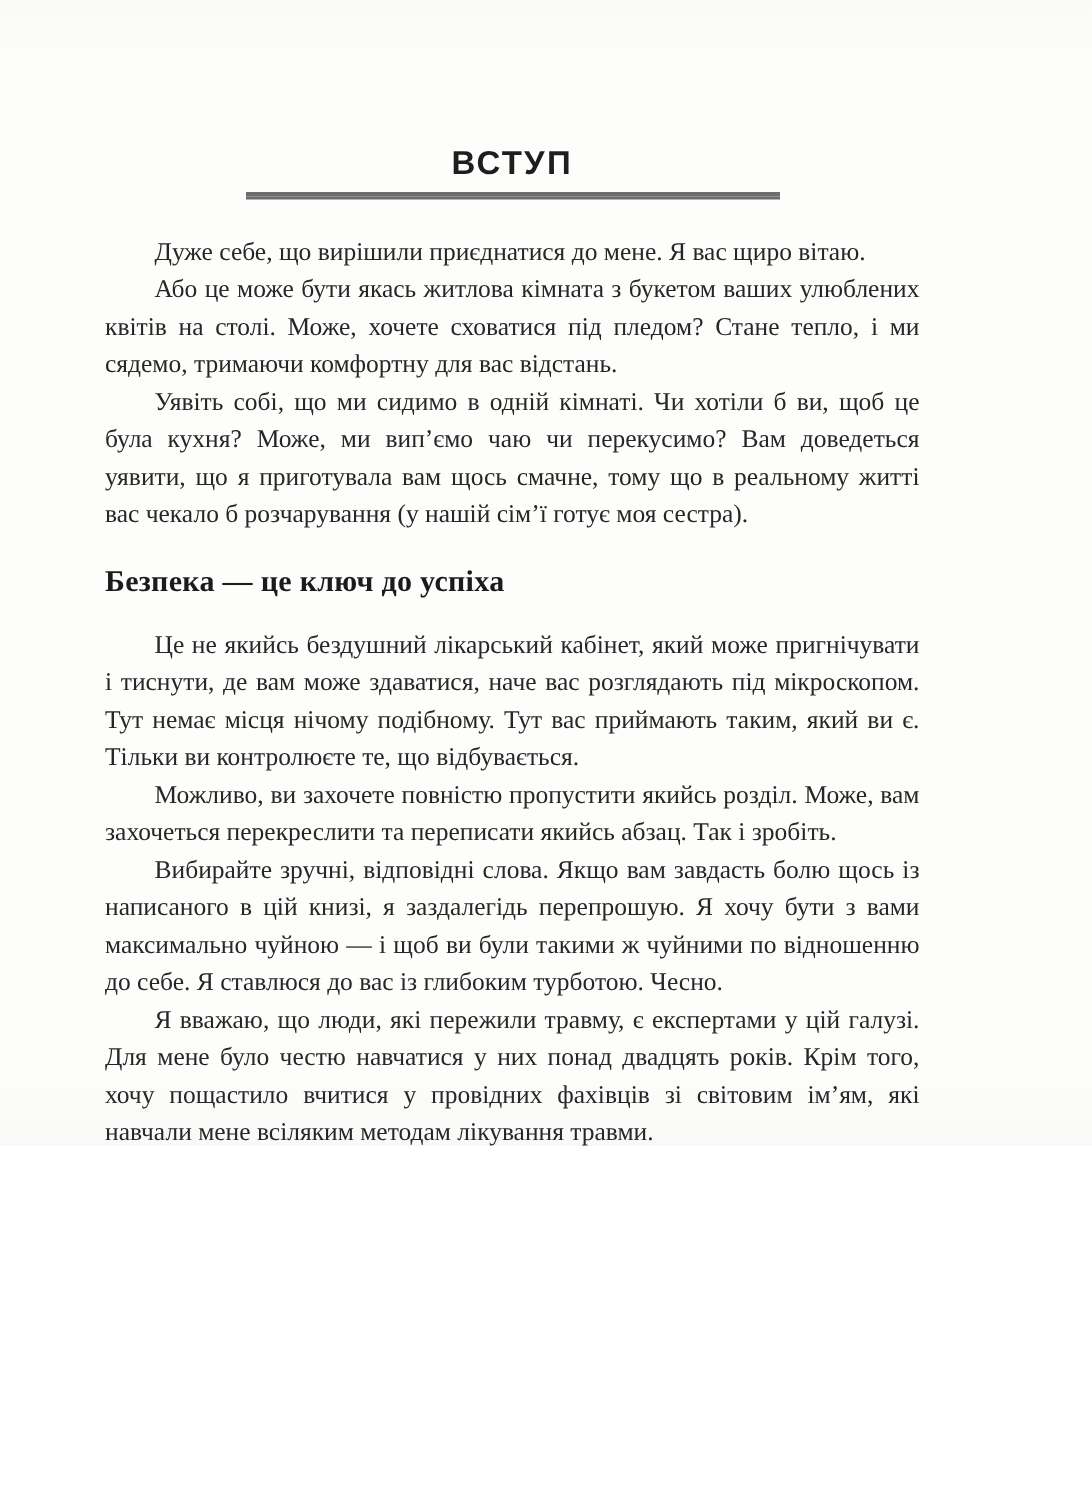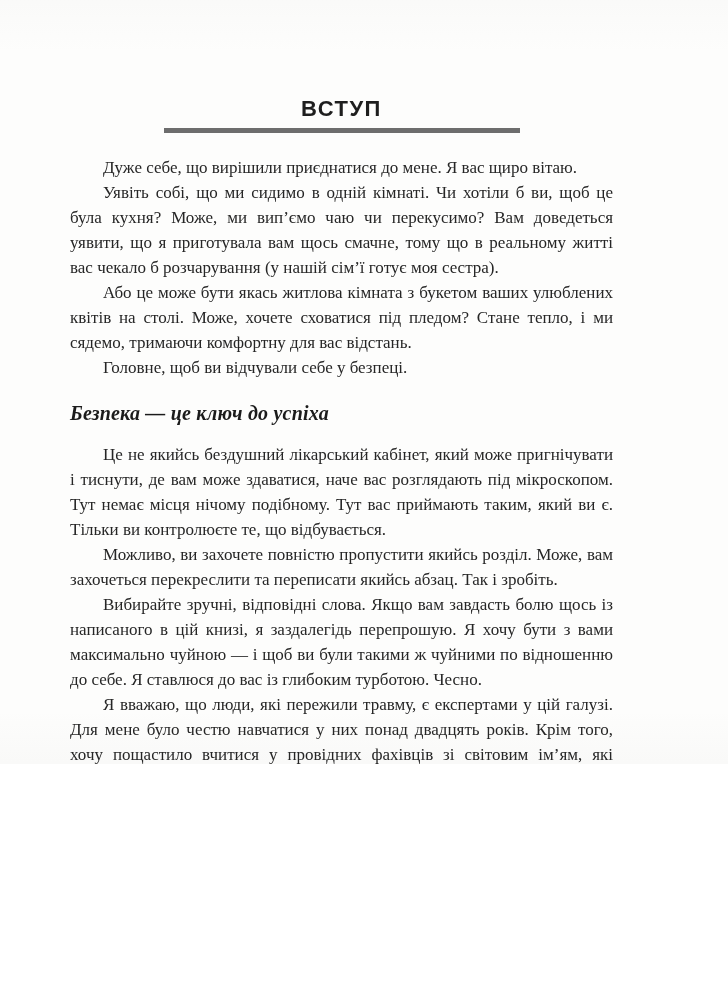--- a/index.html
+++ b/index.html
@@ -51,21 +51,20 @@
     font-size: 17px;
     line-height: 25px;
     text-align: justify;
     text-indent: 33px;
     color: #262626;
   }
   .section-heading {
     margin: 21px 0 17px 0;
     font-family: "Liberation Serif", serif;
     font-weight: 700;
-    font-style: italic;
     font-size: 20px;
     line-height: 24px;
     letter-spacing: 0.2px;
     color: #1b1b1b;
   }
   .page-number {
     position: absolute;
     top: 920px;
     left: 70px;
     width: 543px;
@@ -79,23 +78,22 @@
 
 <div class="page">
   <div class="text-column">
 
     <h1 class="chapter-title">ВСТУП</h1>
 
     <div class="double-rule"></div>
 
     <div class="content">
       <p>Дуже себе, що вирішили приєднатися до мене. Я вас щиро вітаю.</p>
+      <p>Або це може бути якась житлова кімната з букетом ваших улюблених квітів на столі. Може, хочете сховатися під пледом? Стане тепло, і ми сядемо, тримаючи комфортну для вас відстань.</p>
       <p>Уявіть собі, що ми сидимо в одній кімнаті. Чи хотіли б ви, щоб це була кухня? Може, ми вип’ємо чаю чи перекусимо? Вам доведеться уявити, що я приготувала вам щось смачне, тому що в реальному житті вас чекало б розчарування (у нашій сім’ї готує моя сестра).</p>
-      <p>Або це може бути якась житлова кімната з букетом ваших улюблених квітів на столі. Може, хочете сховатися під пледом? Стане тепло, і ми сядемо, тримаючи комфортну для вас відстань.</p>
-      <p>Головне, щоб ви відчували себе у безпеці.</p>
 
       <h2 class="section-heading">Безпека — це ключ до успіха</h2>
 
       <p>Це не якийсь бездушний лікарський кабінет, який може пригнічувати і тиснути, де вам може здаватися, наче вас розглядають під мікроскопом. Тут немає місця нічому подібному. Тут вас приймають таким, який ви є. Тільки ви контролюєте те, що відбувається.</p>
       <p>Можливо, ви захочете повністю пропустити якийсь розділ. Може, вам захочеться перекреслити та переписати якийсь абзац. Так і зробіть.</p>
       <p>Вибирайте зручні, відповідні слова. Якщо вам завдасть болю щось із написаного в цій книзі, я заздалегідь перепрошую. Я хочу бути з вами максимально чуйною — і щоб ви були такими ж чуйними по відношенню до себе. Я ставлюся до вас із глибоким турботою. Чесно.</p>
       <p>Я вважаю, що люди, які пережили травму, є експертами у цій галузі. Для мене було честю навчатися у них понад двадцять років. Крім того, хочу пощастило вчитися у провідних фахівців зі світовим ім’ям, які навчали мене всіляким методам лікування травми.</p>
     </div>
   </div>
 

